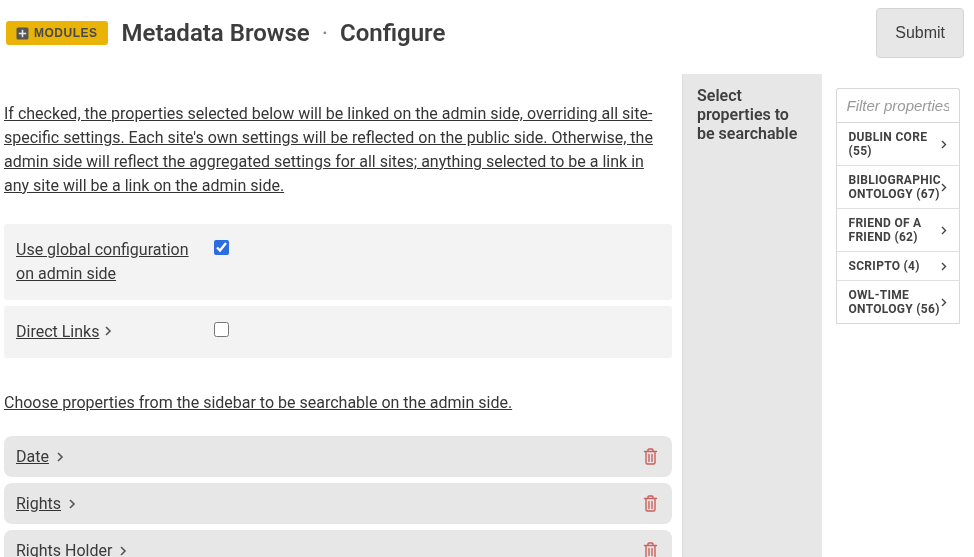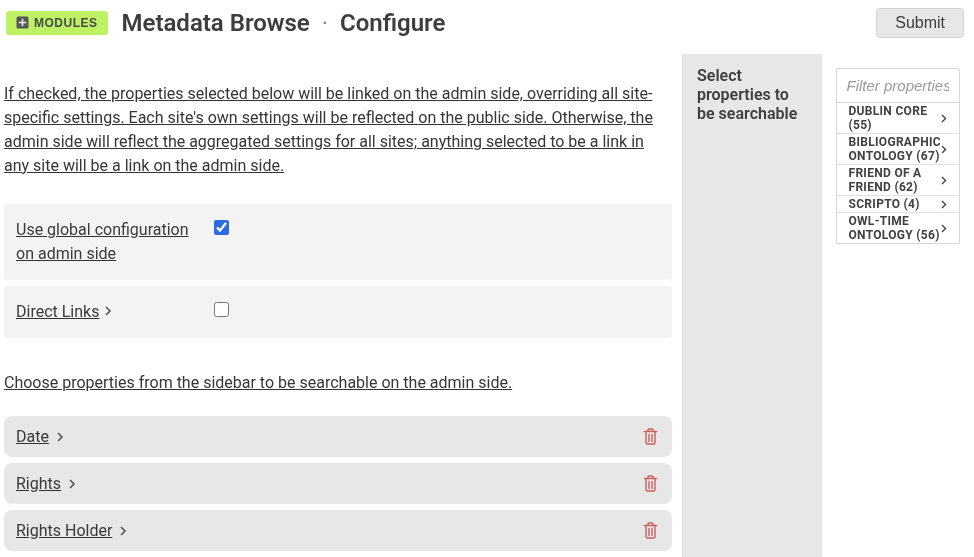--- a/index.html
+++ b/index.html
@@ -16,50 +16,50 @@
     flex-direction: column;
     height: 100%;
   }
   .header {
     display: flex;
     align-items: center;
     padding: 8px 6px 12px 6px;
     gap: 14px;
   }
   .modules-btn {
-    background: #bef264;
+    background: #eab308;
     border: none;
     border-radius: 3px;
     padding: 5px 10px;
     font-size: 12px;
     font-weight: 600;
     color: #4a4a4a;
     letter-spacing: 0.5px;
     display: flex;
-    align-items: flex-start;
+    align-items: flex-end;
     gap: 5px;
     cursor: pointer;
   }
   .modules-btn .plus-icon {
     width: 13px;
     height: 13px;
     display: inline-block;
   }
   .title-bar {
     font-size: 24px;
     font-weight: 600;
     color: #3d3d3d;
     flex: 1;
   }
   .title-bar .dot { color: #888; margin: 0 6px; font-weight: 400;}
   .submit-btn {
     background: #e7e7e7;
     border: 1px solid #d4d4d4;
     border-radius: 4px;
-    padding: 5px 18px;
+    padding: 15px 18px;
     font-size: 16px;
     color: #3d3d3d;
     cursor: pointer;
     margin-right: 4px;
   }
   .content-row {
     display: flex;
     flex: 1;
     min-height: 0;
   }
@@ -166,21 +166,21 @@
     outline: none;
     border-bottom: none;
   }
   .filter-input::placeholder { color: #9a9a9a; font-style: italic; }
   .vocab-list {
     border: 1px solid #d8d8d8;
     border-top: none;
   }
   .vocab-item {
     border-top: 1px solid #e0e0e0;
-    padding: 1px 12px;
+    padding: 7px 12px;
     font-size: 12px;
     font-weight: 700;
     letter-spacing: 0.3px;
     color: #414141;
     display: flex;
     align-items: center;
     justify-content: space-between;
     cursor: pointer;
   }
   .vocab-item:first-child { border-top: 1px solid #d8d8d8; }

